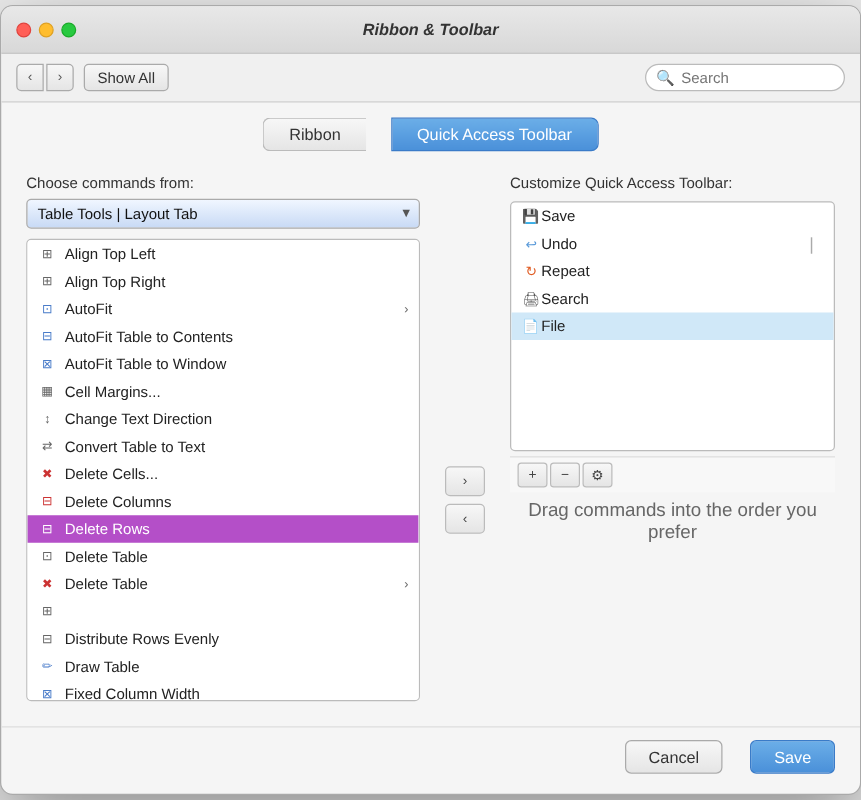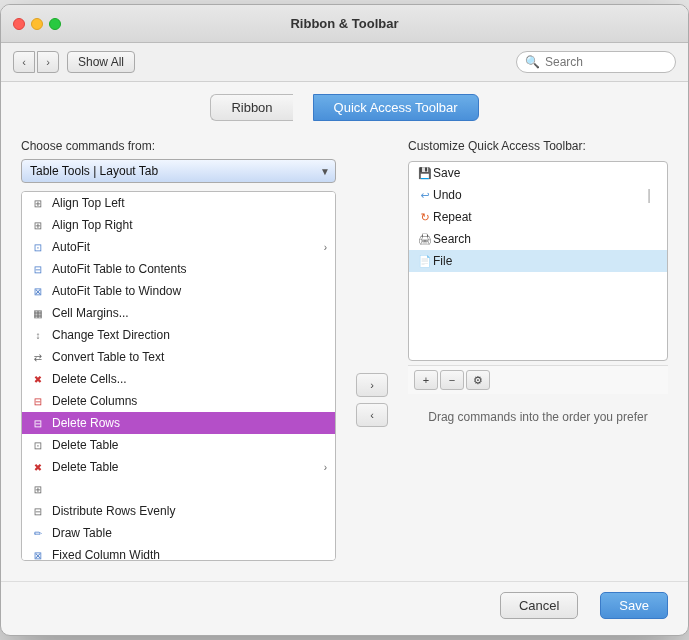--- a/index.html
+++ b/index.html
@@ -21,20 +21,21 @@
       border: 1px solid #aaa;
     }
     .titlebar {
       background: linear-gradient(to bottom, #e8e8e8, #d8d8d8);
       height: 38px;
       display: flex;
       align-items: center;
       padding: 0 12px;
       border-bottom: 1px solid #bbb;
       position: relative;
+      font-style: italic;
     }
     .traffic-lights {
       display: flex;
       gap: 6px;
     }
     .traffic-light {
       width: 12px;
       height: 12px;
       border-radius: 50%;
       cursor: pointer;
@@ -285,23 +286,23 @@
       border-radius: 3px;
       background: linear-gradient(to bottom, #f7f7f7, #e5e5e5);
       display: flex;
       align-items: center;
       justify-content: center;
       cursor: pointer;
       font-size: 11px;
       color: #444;
     }
     .drag-hint {
-      font-size: 12px;
+      font-size: 15px;
       color: #666;
-      margin-top: 16px;
+      margin-top: 6px;
       text-align: center;
     }
     .footer {
       display: flex;
       justify-content: flex-end;
       padding: 10px 20px 16px;
       gap: 22px;
       border-top: 1px solid #ddd;
     }
     .footer-btn {

